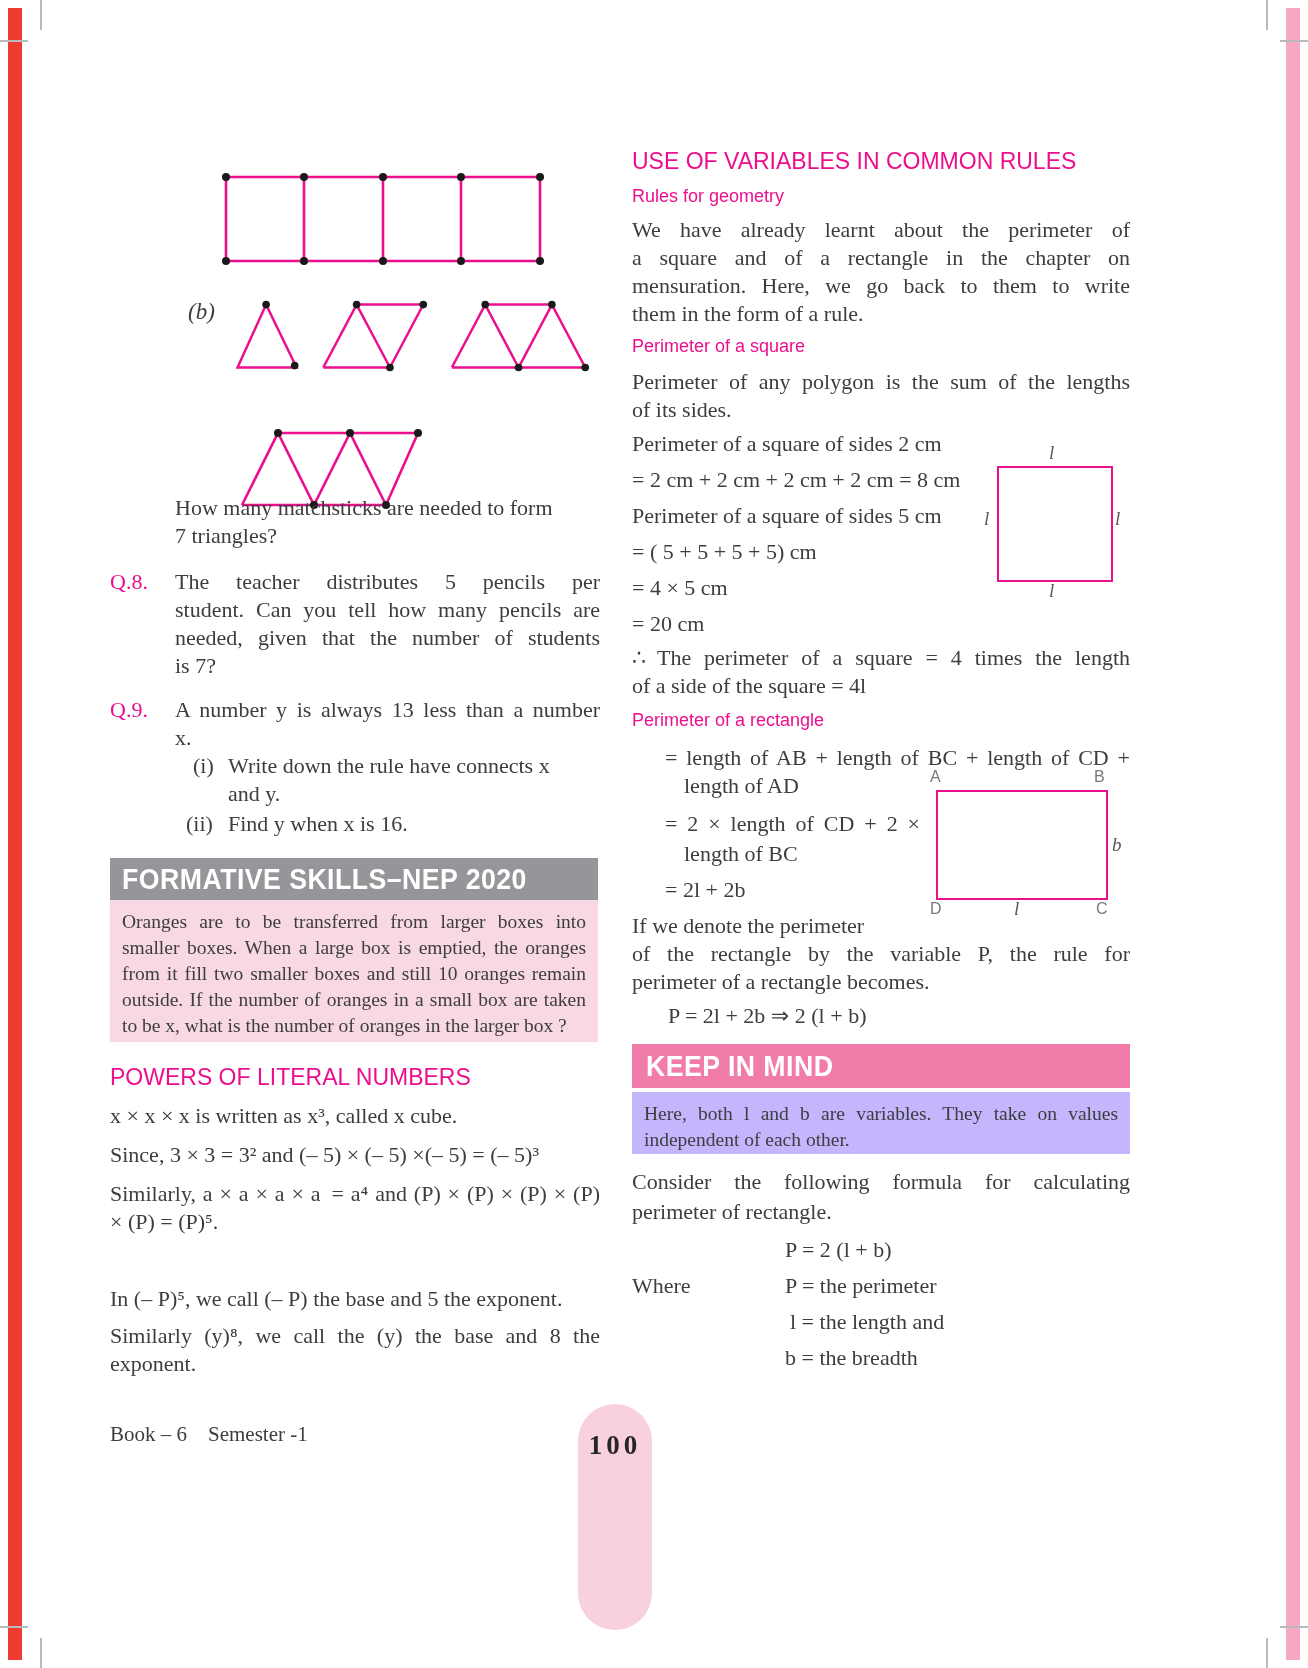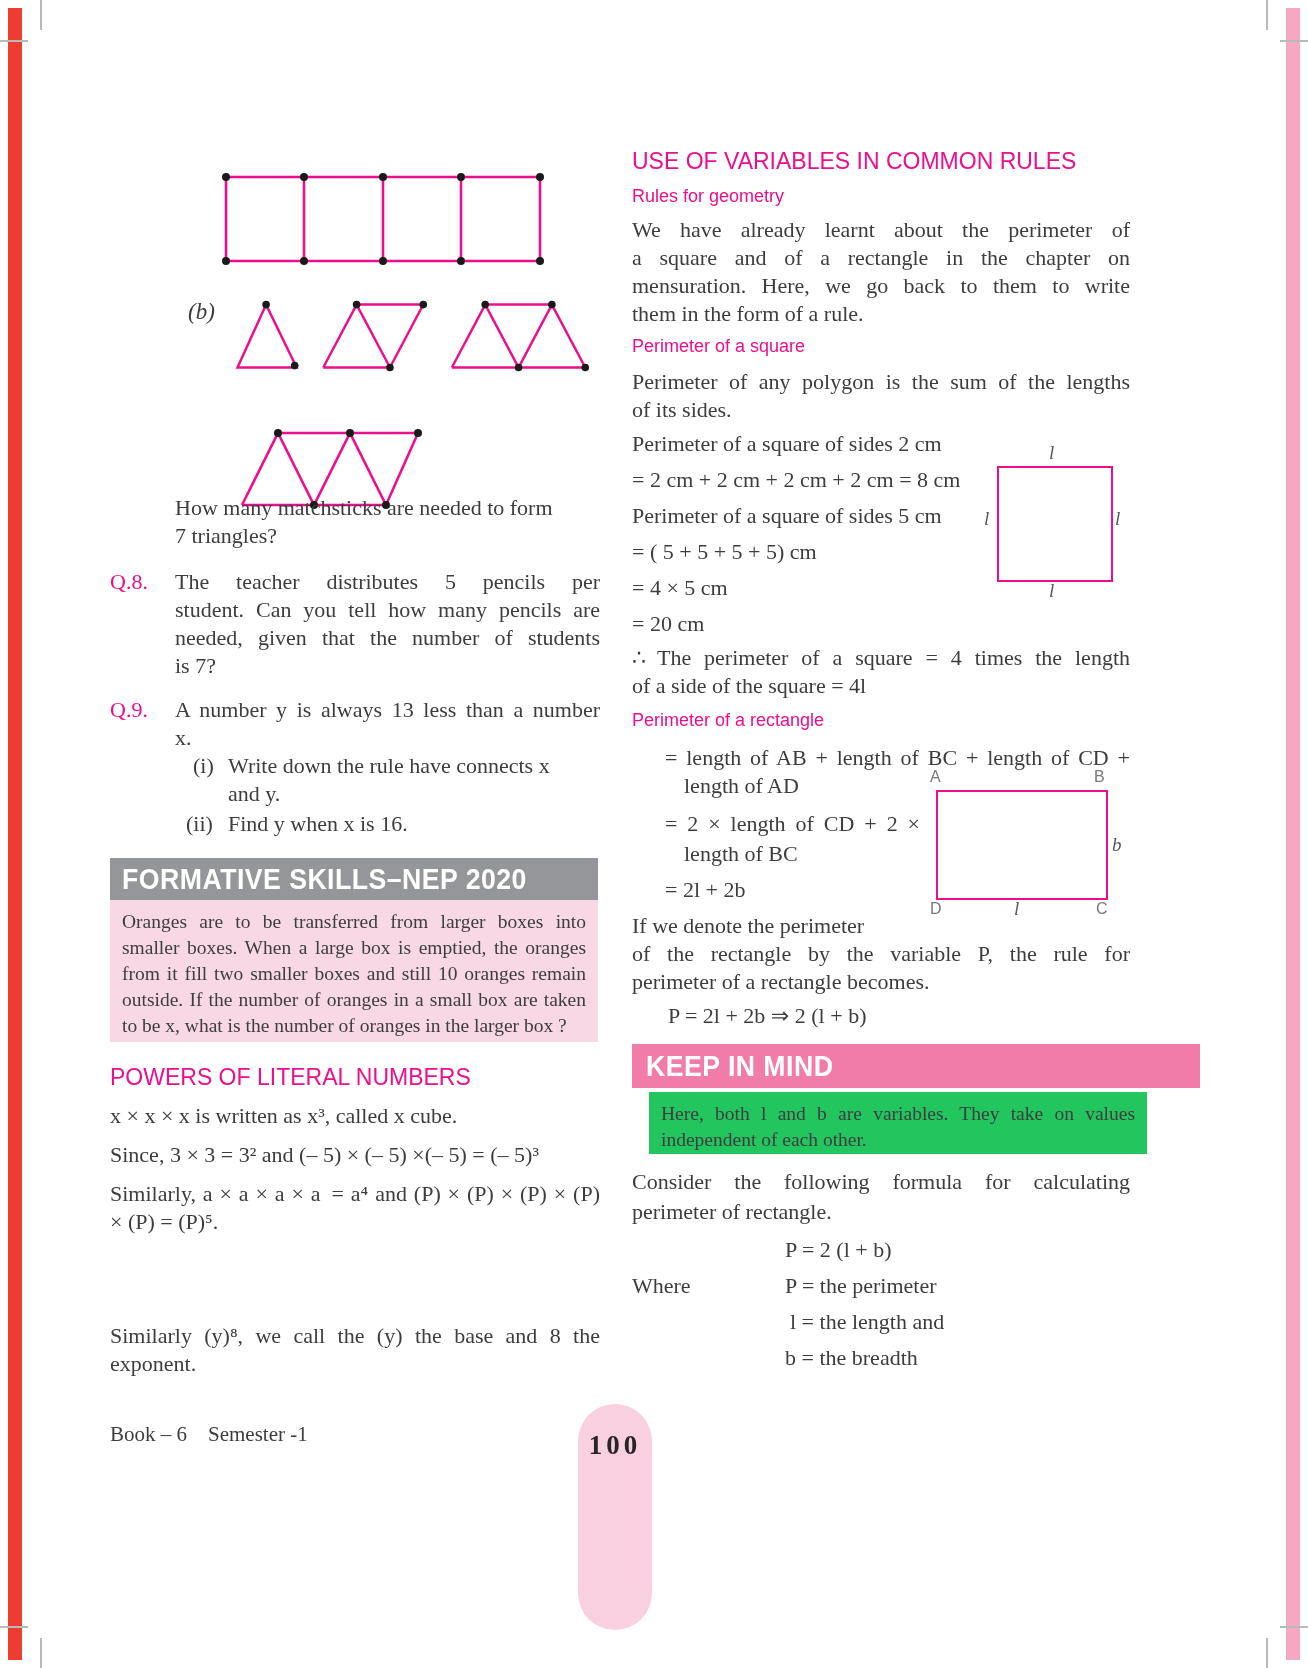--- a/index.html
+++ b/index.html
@@ -132,20 +132,21 @@
     <div class="jl">from it fill two smaller boxes and still 10 oranges remain</div>
     <div class="jl">outside. If the number of oranges in a small box are taken</div>
     <div>to be x, what is the number of oranges in the larger box ?</div>
   </div>
 
   <div class="abs heading" style="left:110px;top:1064px;">POWERS OF LITERAL NUMBERS</div>
   <div class="abs body-line" style="left:110px;top:1102px;">x × x × x is written as x³, called x cube.</div>
   <div class="abs body-line" style="left:110px;top:1141px;">Since, 3 × 3 = 3² and (– 5) × (– 5) ×(– 5) = (– 5)³</div>
   <div class="abs body-line jl" style="left:110px;top:1180px;width:490px;">Similarly, a × a × a × a = a⁴ and (P) × (P) × (P) × (P)</div>
   <div class="abs body-line" style="left:110px;top:1208px;">× (P) = (P)⁵.</div>
+  <div class="abs body-line" style="left:110px;top:1285px;">In (– P)⁵, we call (– P) the base and 5 the exponent.</div>
   <div class="abs body-line jl" style="left:110px;top:1322px;width:490px;">Similarly (y)⁸, we call the (y) the base and 8 the</div>
   <div class="abs body-line" style="left:110px;top:1350px;">exponent.</div>
 
   <div class="abs body-line" style="left:110px;top:1420px;font-size:21px;">Book – 6 Semester -1</div>
   <div class="abs capsule" style="left:578px;top:1404px;width:74px;height:226px;">
     <div class="pageno serif">100</div>
   </div>
 
   <div class="abs heading" style="left:632px;top:148px;">USE OF VARIABLES IN COMMON RULES</div>
   <div class="abs subheading" style="left:632px;top:186px;">Rules for geometry</div>
@@ -190,24 +191,24 @@
   <div class="abs dlabel" style="left:1096px;top:900px;">C</div>
   <div class="abs mlabel" style="left:1014px;top:898px;">l</div>
   <div class="abs mlabel" style="left:1112px;top:834px;">b</div>
 
   <div class="abs body-line" style="left:632px;top:912px;">If we denote the perimeter</div>
   <div class="abs body-line jl" style="left:632px;top:940px;width:498px;">of the rectangle by the variable P, the rule for</div>
   <div class="abs body-line" style="left:632px;top:968px;">perimeter of a rectangle becomes.</div>
 
   <div class="abs body-line" style="left:668px;top:1002px;">P = 2l + 2b ⇒ 2 (l + b)</div>
 
-  <div class="abs banner-pink" style="left:632px;top:1044px;width:568px;">
+  <div class="abs banner-pink" style="left:632px;top:1044px;width:498px;">
     <span class="cond">KEEP IN MIND</span>
   </div>
-  <div class="abs pink-box" style="left:632px;top:1092px;width:498px;height:62px;background:#22c55e;margin-left:17px;">
+  <div class="abs pink-box" style="left:632px;top:1092px;width:498px;height:62px;background:#c4b5fd;">
     <div class="jl">Here, both l and b are variables. They take on values</div>
     <div>independent of each other.</div>
   </div>
 
   <div class="abs body-line jl" style="left:632px;top:1168px;width:498px;">Consider the following formula for calculating</div>
   <div class="abs body-line" style="left:632px;top:1198px;">perimeter of rectangle.</div>
 
   <div class="abs body-line" style="left:785px;top:1236px;">P = 2 (l + b)</div>
   <div class="abs body-line" style="left:632px;top:1272px;">Where</div>
   <div class="abs body-line" style="left:785px;top:1272px;">P = the perimeter</div>

